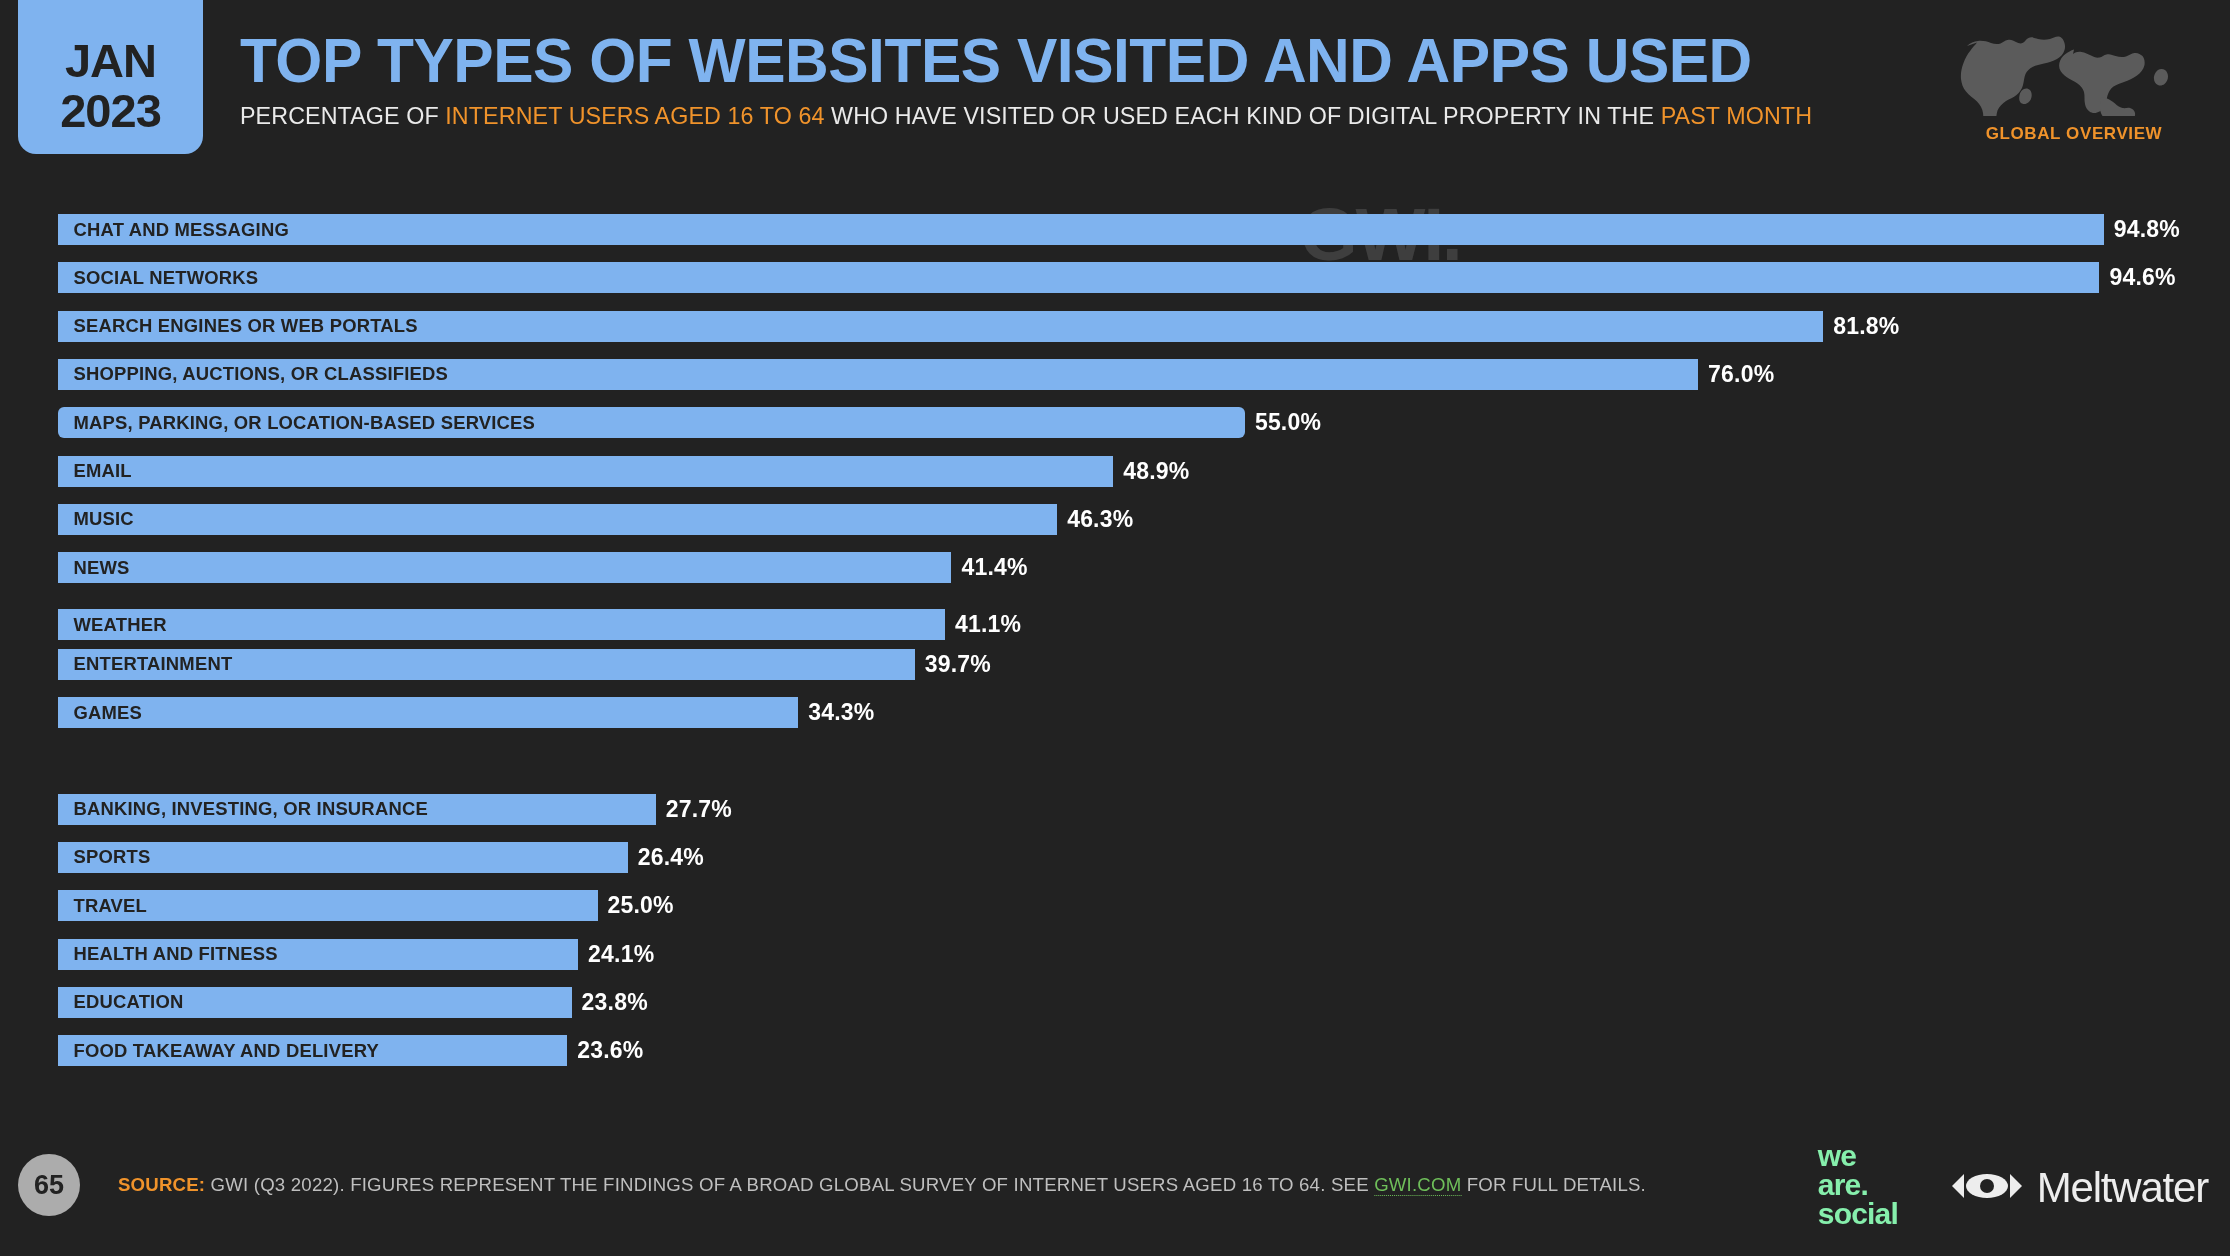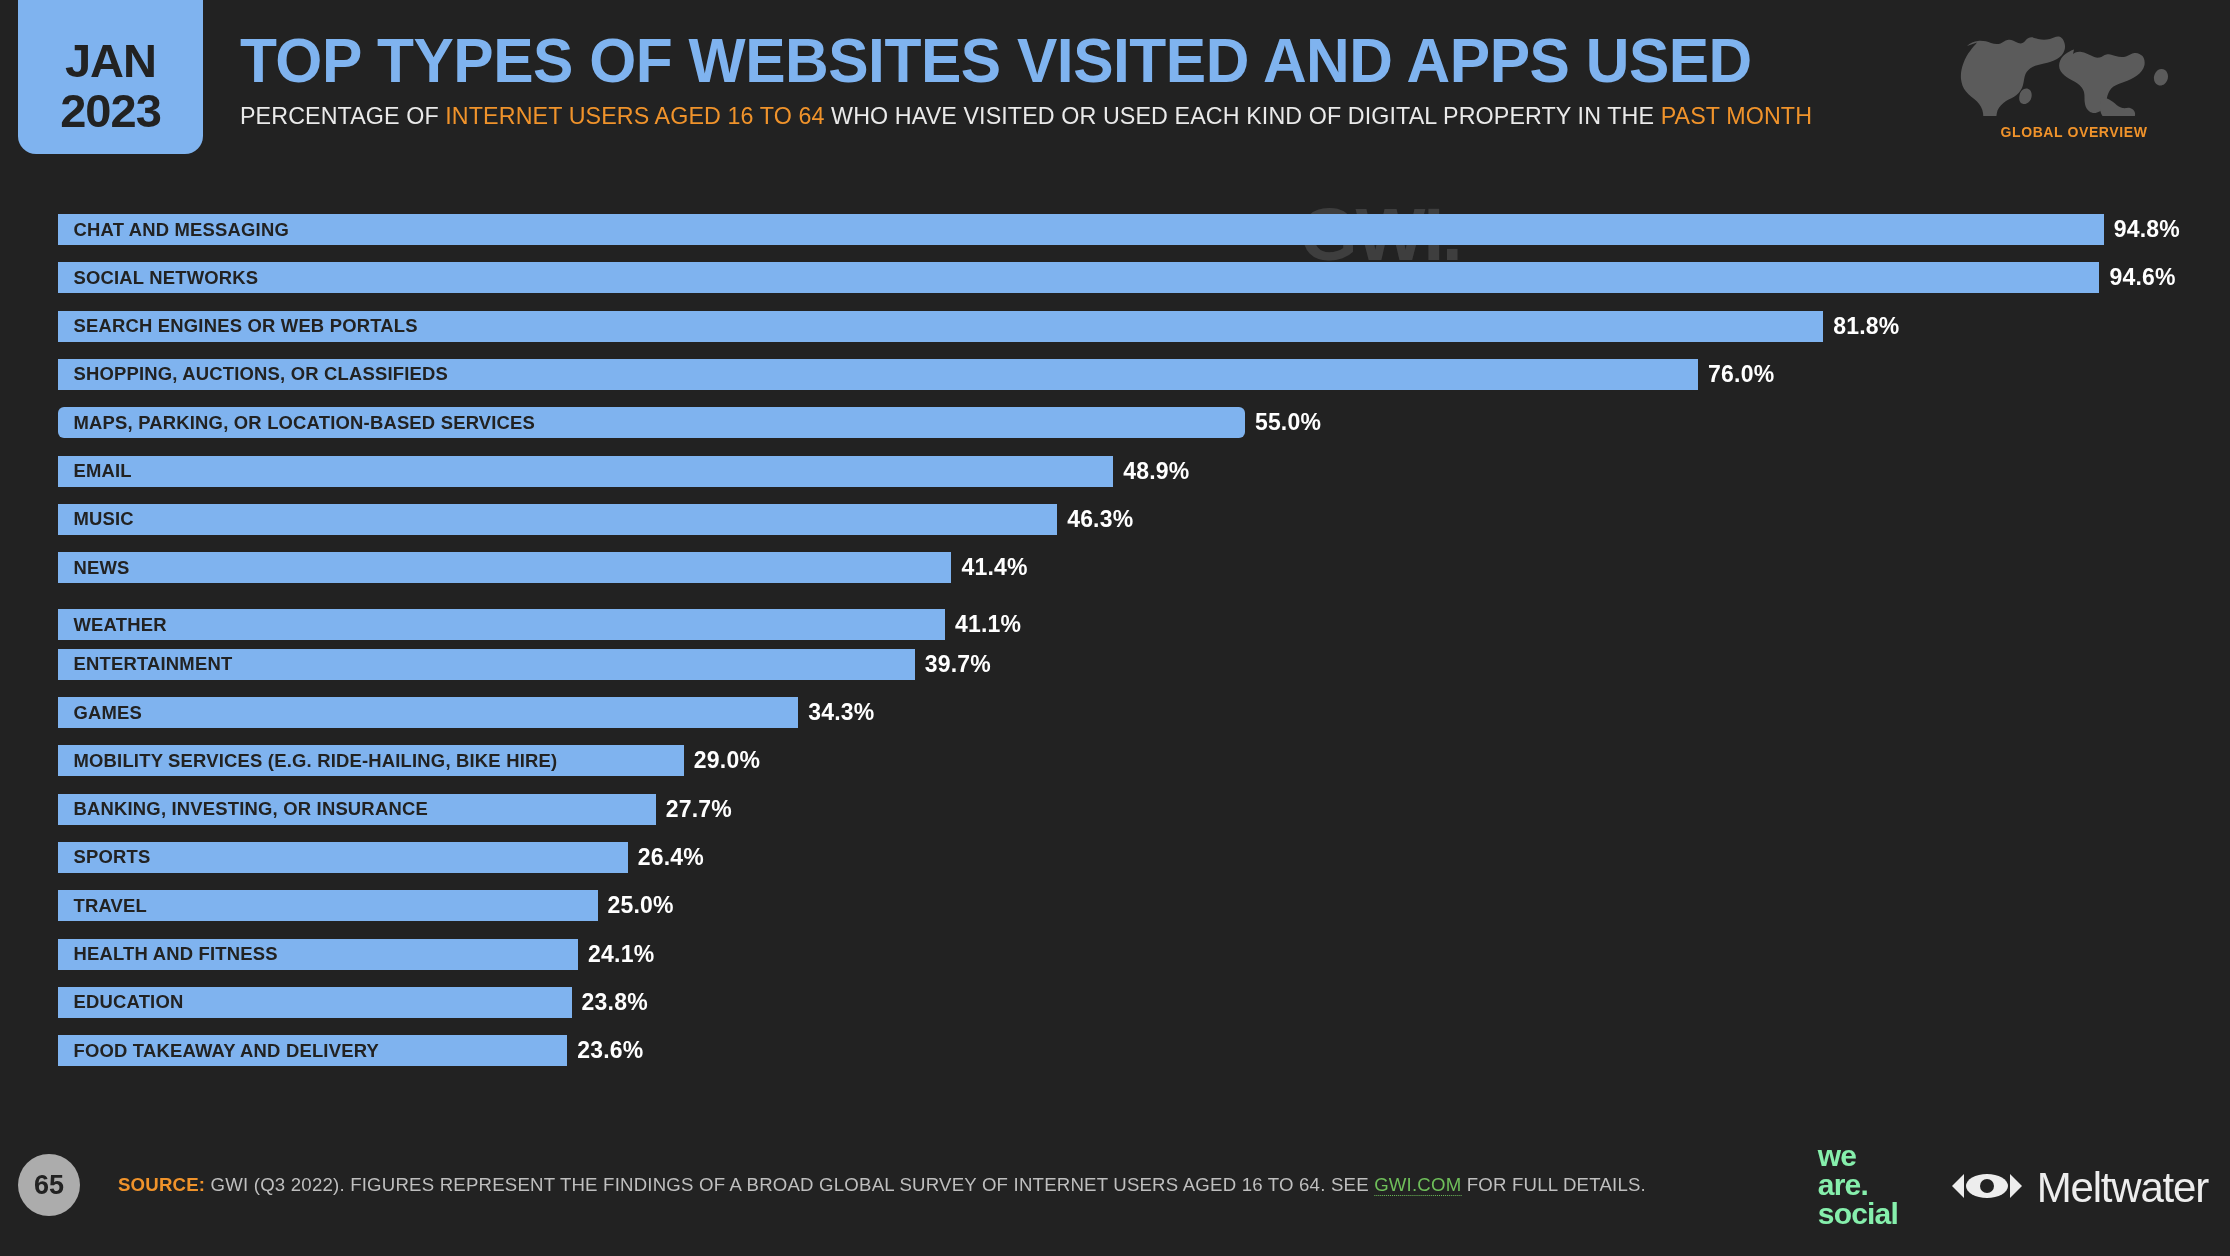--- a/index.html
+++ b/index.html
@@ -61,21 +61,21 @@
   #subtitle .hl{ color:#F0932B; }
 
   #globe-block{
     position:absolute; right:22px; top:24px;
     width:268px; text-align:center;
   }
   #globe-map{ width:250px; height:92px; margin:0 auto; display:block; opacity:.55; }
   #globe-label{
     margin-top:8px;
     color:#F0932B;
-    font-size:14px; font-weight:bold;
+    font-size:17px; font-weight:bold;
     letter-spacing:0.6px;
   }
 
   
   #chart{
     position:absolute; left:0; top:198px;
     width:1770px; height:924px;
   }
   .watermark{
     position:absolute;
@@ -272,26 +272,20 @@
         <span class="bar-label">ENTERTAINMENT</span>
       </div>
       <div class="bar-value" style="left: 856.726px;">39.7%</div>
     </div>
     <div class="bar-row" style="top: 499px; width: 940.194px;">
       <div class="bar" style="width: 740.194px;">
         <span class="bar-label">GAMES</span>
       </div>
       <div class="bar-value" style="left: 740.194px;">34.3%</div>
     </div>
-    <div class="bar-row" style="top: 547.3px; width: 825.82px;">
-      <div class="bar" style="width: 625.82px;">
-        <span class="bar-label">MOBILITY SERVICES (E.G. RIDE-HAILING, BIKE HIRE)</span>
-      </div>
-      <div class="bar-value" style="left: 625.82px;">29.0%</div>
-    </div>
     <div class="bar-row" style="top: 595.6px; width: 797.766px;">
       <div class="bar" style="width: 597.766px;">
         <span class="bar-label">BANKING, INVESTING, OR INSURANCE</span>
       </div>
       <div class="bar-value" style="left: 597.766px;">27.7%</div>
     </div>
     <div class="bar-row" style="top: 643.9px; width: 769.712px;">
       <div class="bar" style="width: 569.712px;">
         <span class="bar-label">SPORTS</span>
       </div>

